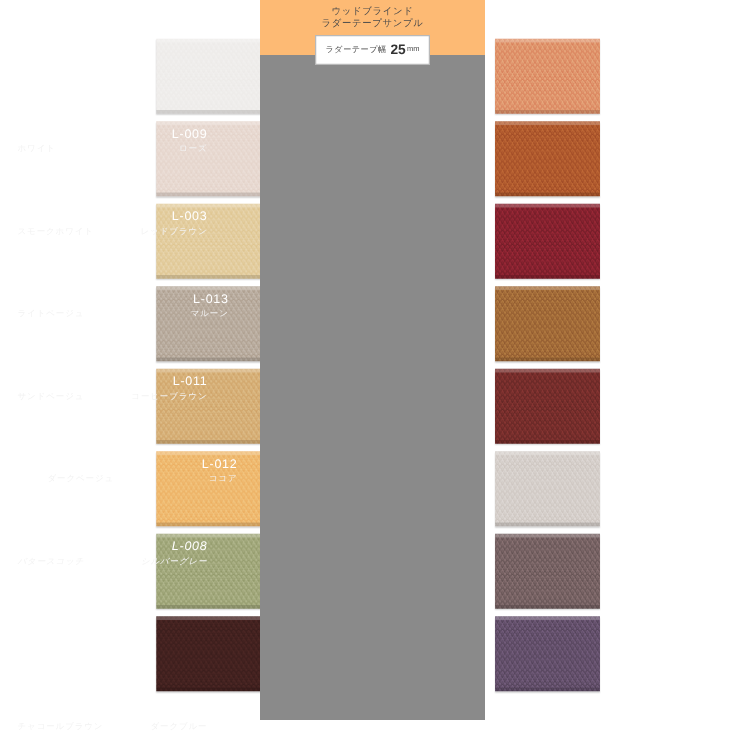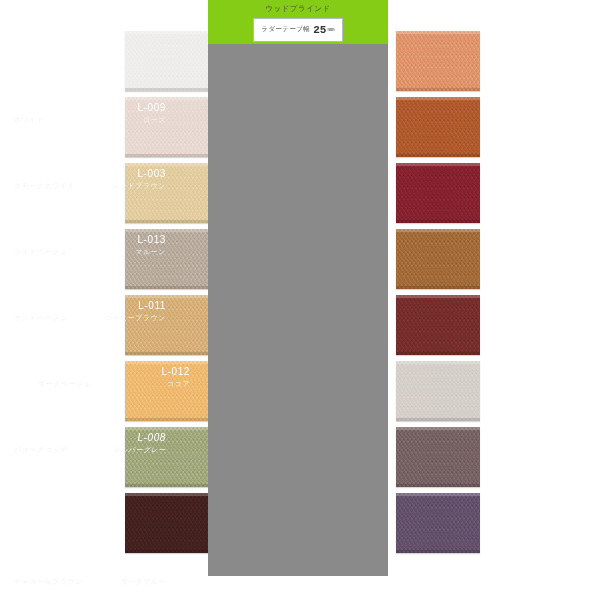--- a/index.html
+++ b/index.html
@@ -68,24 +68,23 @@
     position:absolute;
     left:208px;top:0;
     width:180px;height:576px;
     background:#8a8a8a;
     z-index:5;
   }
   #header-card{
     position:absolute;
     left:208px;top:0;
     width:180px;height:44px;
-    background:#84cc16;
+    background:#fdba74;
     z-index:7;
     text-align:center;
-    font-family:Liberation Mono, monospace;
   }
   #header-card .ttl{
     font-size:7.5px;
     line-height:10px;
     color:#4b4b4b;
     letter-spacing:.5px;
     padding-top:4px;
   }
   #header-card .ttl .l2{display:block;}
   #width-box{
@@ -222,20 +221,21 @@
         <div class="edge-top"></div>
         <div class="edge-bot"></div>
       </div>
     </div>
 
   <div id="label-panel" style="background: rgb(138, 138, 138);"></div>
 
   <div id="header-card">
     <div class="ttl">
       <span>ウッドブラインド</span>
+      <span class="l2">ラダーテープサンプル</span>
     </div>
     <div id="width-box">
       <span class="wlab">ラダーテープ幅</span><span class="wval">25</span><span class="wunit">mm</span>
     </div>
   </div>
 
 <div class="row-labels" style="top: 59px;">
       <div class="lbl left">
         <div class="code">L-001</div>
         <div class="name">ホワイト</div>
@@ -248,21 +248,21 @@
     <div class="row-labels" style="top: 125px;">
       <div class="lbl left">
         <div class="code">L-002</div>
         <div class="name">スモークホワイト</div>
       </div>
       <div class="lbl right">
         <div class="code">L-003</div>
         <div class="name">レッドブラウン</div>
       </div>
     </div>
-    <div class="row-labels" style="top: 191px;">
+    <div class="row-labels" style="top: 191px; padding-left: 17px;">
       <div class="lbl left">
         <div class="code">L-018</div>
         <div class="name">ライトベージュ</div>
       </div>
       <div class="lbl right">
         <div class="code">L-013</div>
         <div class="name">マルーン</div>
       </div>
     </div>
     <div class="row-labels" style="top: 257px;">

